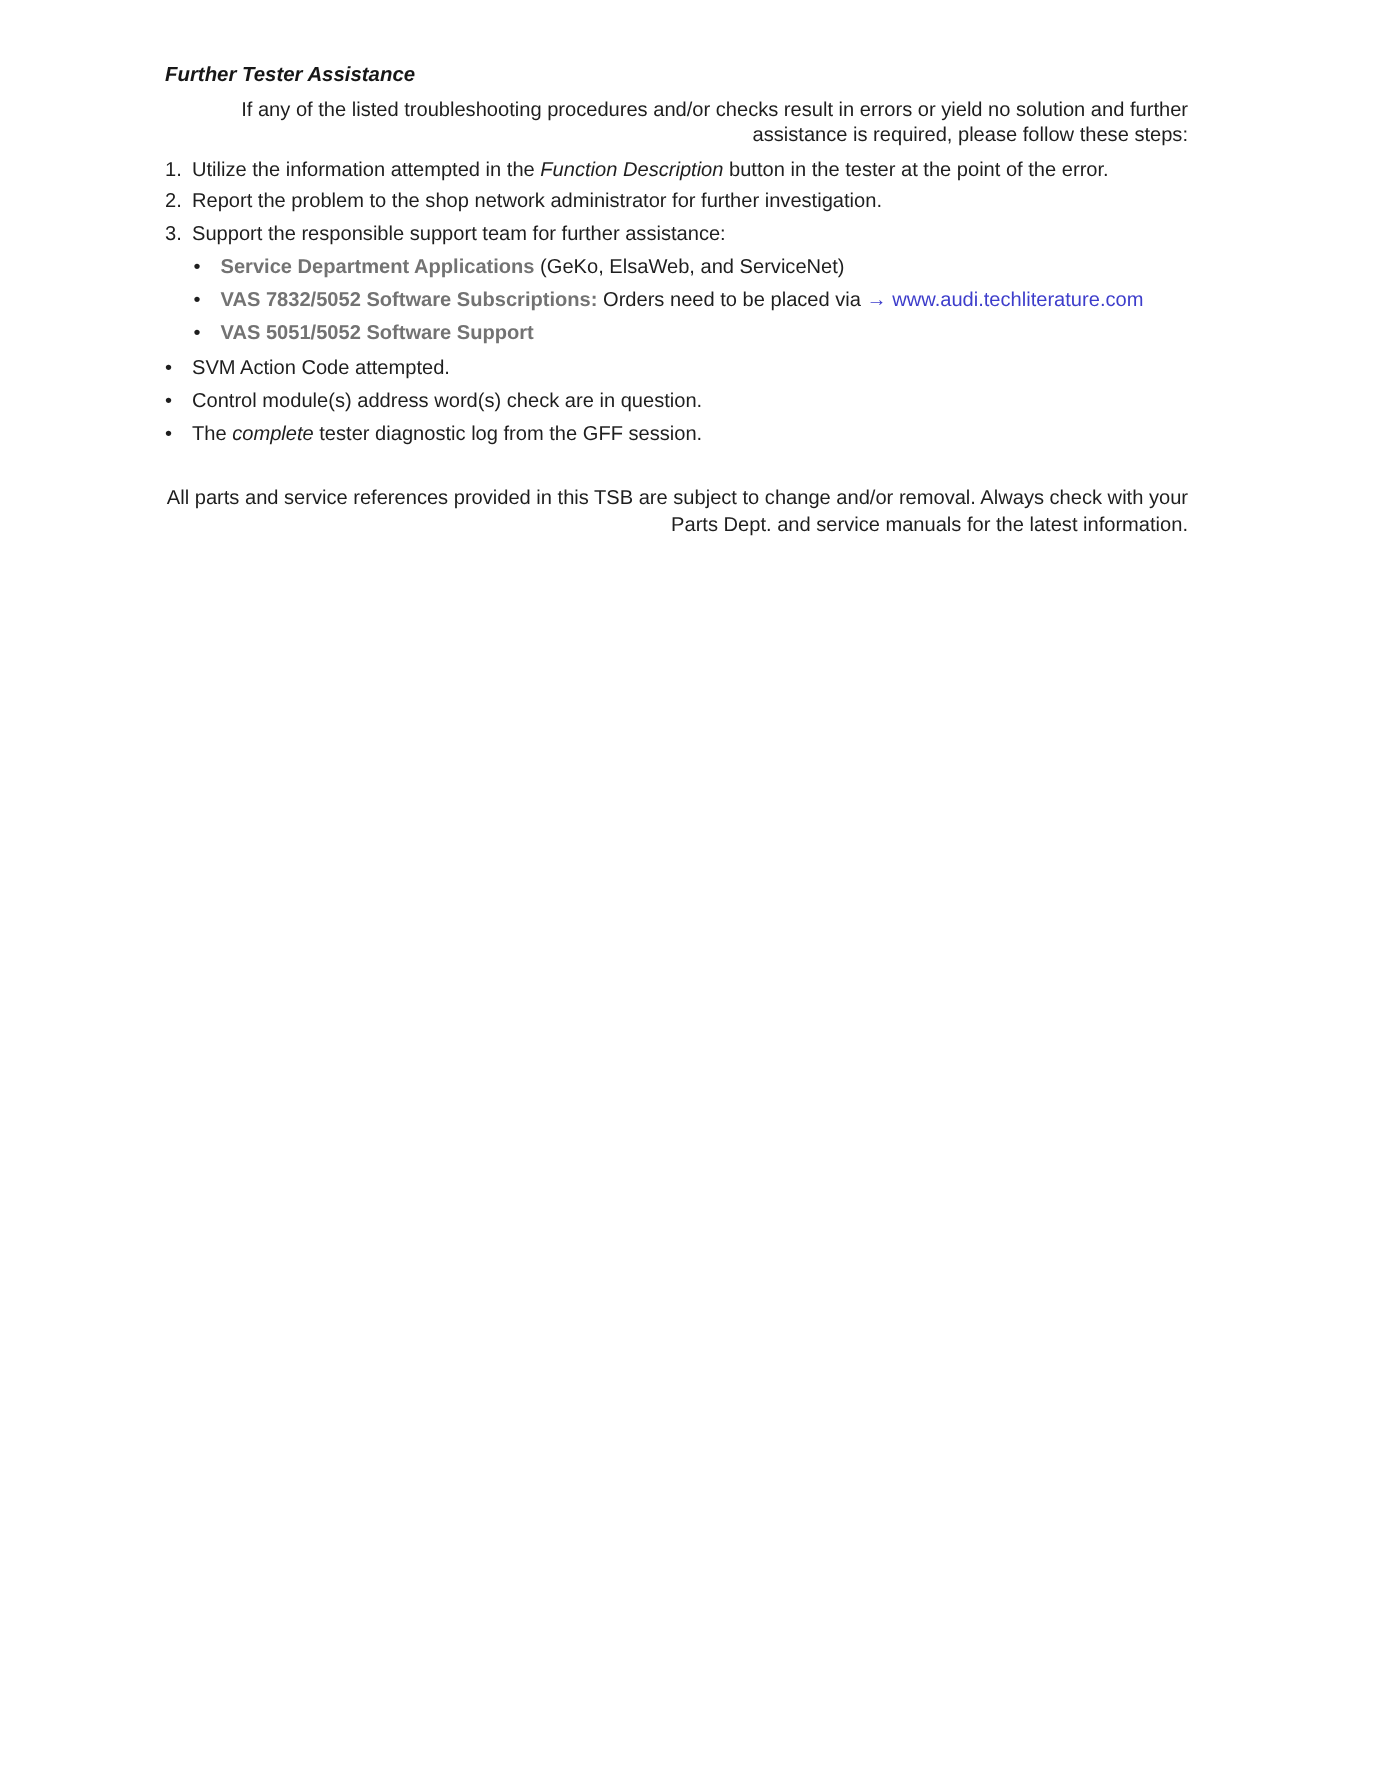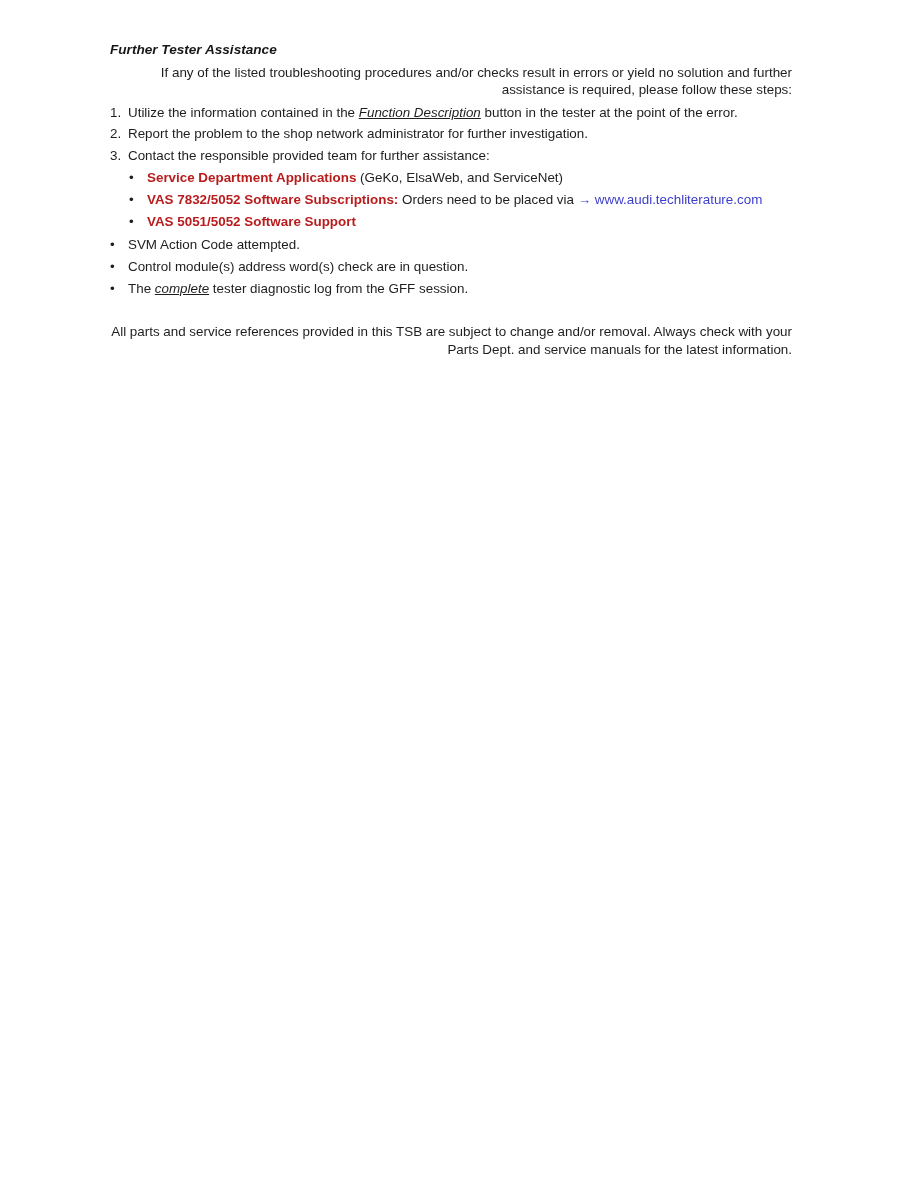--- a/index.html
+++ b/index.html
@@ -28,50 +28,50 @@
   }
   h3.mid { margin-top: 3px; }
   p { margin: 0 0 5px 0; text-align: right; }
   p.tac { margin-bottom: 4px; }
   .row { display: flex; margin-bottom: 4px; }
   .marker { width: 18px; flex-shrink: 0; }
   .row-text { flex: 1; }
   .sub-list { margin-left: 19px; margin-top: 1px; margin-bottom: 2px; }
   .sub-list .row { margin-bottom: 4.8px; }
   .ticket-list .row { margin-bottom: 4.4px; }
-  .sub-list b, .ticket-list b { color: #b91c1c; }
+  .sub-list b, .ticket-list b { color: #737373; }
   .link-arrow, .link {
     color: #3d3dcb;
     text-decoration: none;
     cursor: pointer;
   }
   .footer { margin-top: 26px; }
-  i { font-style: italic; text-decoration: underline; }
+  i { font-style: italic; }
 </style>
 </head>
 <body>
 
 <div class="doc">
 
   <h3>Further Tester Assistance</h3>
 
   <p>If any of the listed troubleshooting procedures and/or checks result in errors or yield no solution and further assistance is required, please follow these steps:</p>
 
   <div>
     <div class="row">
       <span class="marker">1.</span>
-      <span class="row-text"><span>Utilize the information contained in the </span><i>Function Description</i><span> button in the tester at the point of the error.</span></span>
+      <span class="row-text"><span>Utilize the information attempted in the </span><i>Function Description</i><span> button in the tester at the point of the error.</span></span>
     </div>
     <div class="row">
       <span class="marker">2.</span>
       <span class="row-text"><span>Report the problem to the shop network administrator for further investigation.</span><i></i><span></span></span>
     </div>
     <div class="row">
       <span class="marker">3.</span>
-      <span class="row-text"><span>Contact the responsible provided team for further assistance:</span><i></i><span></span></span>
+      <span class="row-text"><span>Support the responsible support team for further assistance:</span><i></i><span></span></span>
     </div>
   </div>
 
   <div class="sub-list">
     <div class="row">
       <span class="marker">•</span>
       <span class="row-text"><b>Service Department Applications</b><span> (GeKo, ElsaWeb, and ServiceNet)</span><span class="link-arrow"></span><a class="link"></a></span>
     </div>
     <div class="row">
       <span class="marker">•</span>

